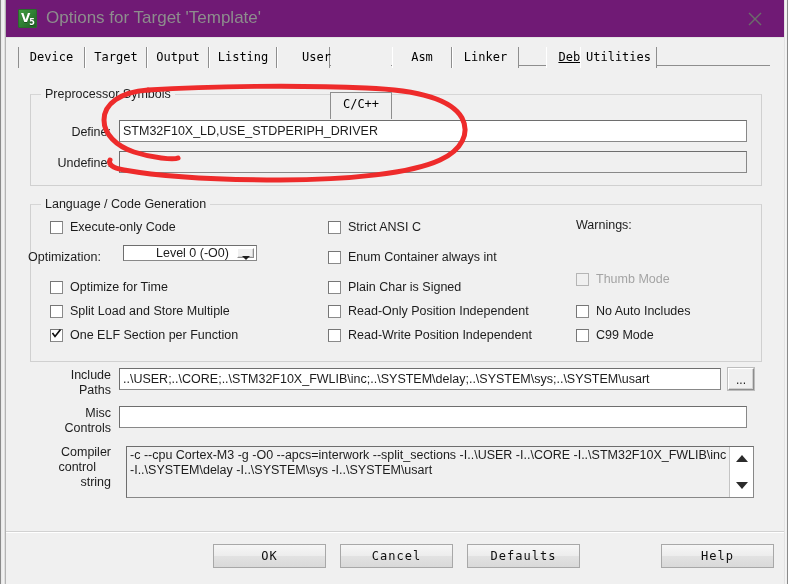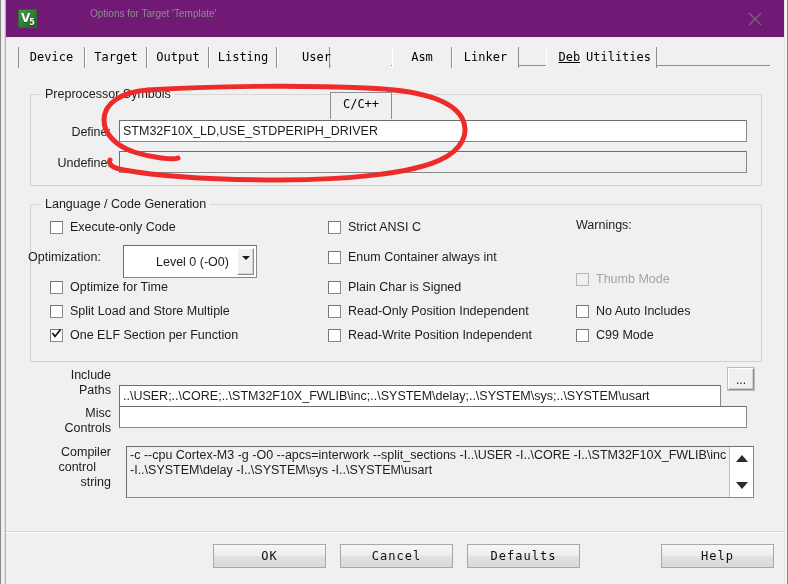--- a/index.html
+++ b/index.html
@@ -40,24 +40,23 @@
     color: #ffffff;
     font-family: "DejaVu Sans", sans-serif;
     font-size: 12px; font-weight: bold;
     line-height: 17px; text-align: center;
     letter-spacing: -1px;
     text-shadow: 0 1px 0 rgba(0,0,0,.35);
   }
   .title-icon .sub { font-size: 8px; vertical-align: sub; }
   .title-text {
     position: absolute; left: 40px; top: 8px;
-    font-size: 10px; color: #8d8d8d;
-    font-family: "Liberation Sans", sans-serif;
-    white-space: nowrap;
-    margin-left: 44px;
+    font-size: 17px; color: #8d8d8d;
+    font-family: "Liberation Sans", sans-serif;
+    white-space: nowrap;
   }
   .close-btn {
     position: absolute; right: 12px; top: 7px; width: 34px; height: 24px;
     cursor: default;
   }
   .close-btn svg { position:absolute; left:10px; top:5px; }
 
   
   .dialog {
     position: absolute; left: 6px; top: 38px; width: 778px; height: 546px;
@@ -321,21 +320,21 @@
     <div class="group" style="left:24px;top:166px;width:732px;height:158px;">
       <div class="group-title">Language / Code Generation</div>
     </div>
 
     <div class="cb" style="left:44px;top:182px;">
       <span class="box"></span>
       <span class="cbtxt">Execute-only Code</span>
     </div>
 
     <div class="lbl" style="left:22px;top:212px;">Optimization:</div>
-    <div class="combo" style="left:117px;top:207px;width:134px;height:33px;padding-left:32px;">
+    <div class="combo" style="left:117px;top:207px;width:134px;height:16px;padding-left:32px;">
       <span>Level 0 (-O0)</span>
       <span class="arrowbtn">
           <span class="car"></span>
         </span>
     </div>
 
     <div class="cb" style="left:44px;top:242px;">
       <span class="box"></span>
       <span class="cbtxt">Optimize for Time</span>
     </div>
@@ -381,21 +380,21 @@
       <span class="box"></span>
       <span class="cbtxt">No Auto Includes</span>
     </div>
     <div class="cb" style="left:570px;top:290px;">
       <span class="box"></span>
       <span class="cbtxt">C99 Mode</span>
     </div>
 
     <div class="lbl right" style="left:30px;top:330px;width:75px;">Include</div>
     <div class="lbl right" style="left:30px;top:345px;width:75px;">Paths</div>
-    <div class="field" style="left:113px;top:330px;width:602px;height:22px;margin-top:17px;">..\USER;..\CORE;..\STM32F10X_FWLIB\inc;..\SYSTEM\delay;..\SYSTEM\sys;..\SYSTEM\usart</div>
+    <div class="field" style="left:113px;top:330px;width:602px;height:22px;">..\USER;..\CORE;..\STM32F10X_FWLIB\inc;..\SYSTEM\delay;..\SYSTEM\sys;..\SYSTEM\usart</div>
     <div class="btn3" style="left:722px;top:330px;width:26px;height:22px;">...</div>
 
     <div class="lbl right" style="left:30px;top:368px;width:75px;">Misc</div>
     <div class="lbl right" style="left:30px;top:383px;width:75px;">Controls</div>
     <div class="field" style="left:113px;top:368px;width:628px;height:22px;"></div>
 
     <div class="lbl right" style="left:18px;top:407px;width:87px;">Compiler</div>
     <div class="lbl right" style="left:3px;top:422px;width:87px;">control</div>
     <div class="lbl right" style="left:18px;top:437px;width:87px;">string</div>
     <div class="multiline" style="left:113px;top:408px;width:628px;height:52px;margin-left:7px;">

